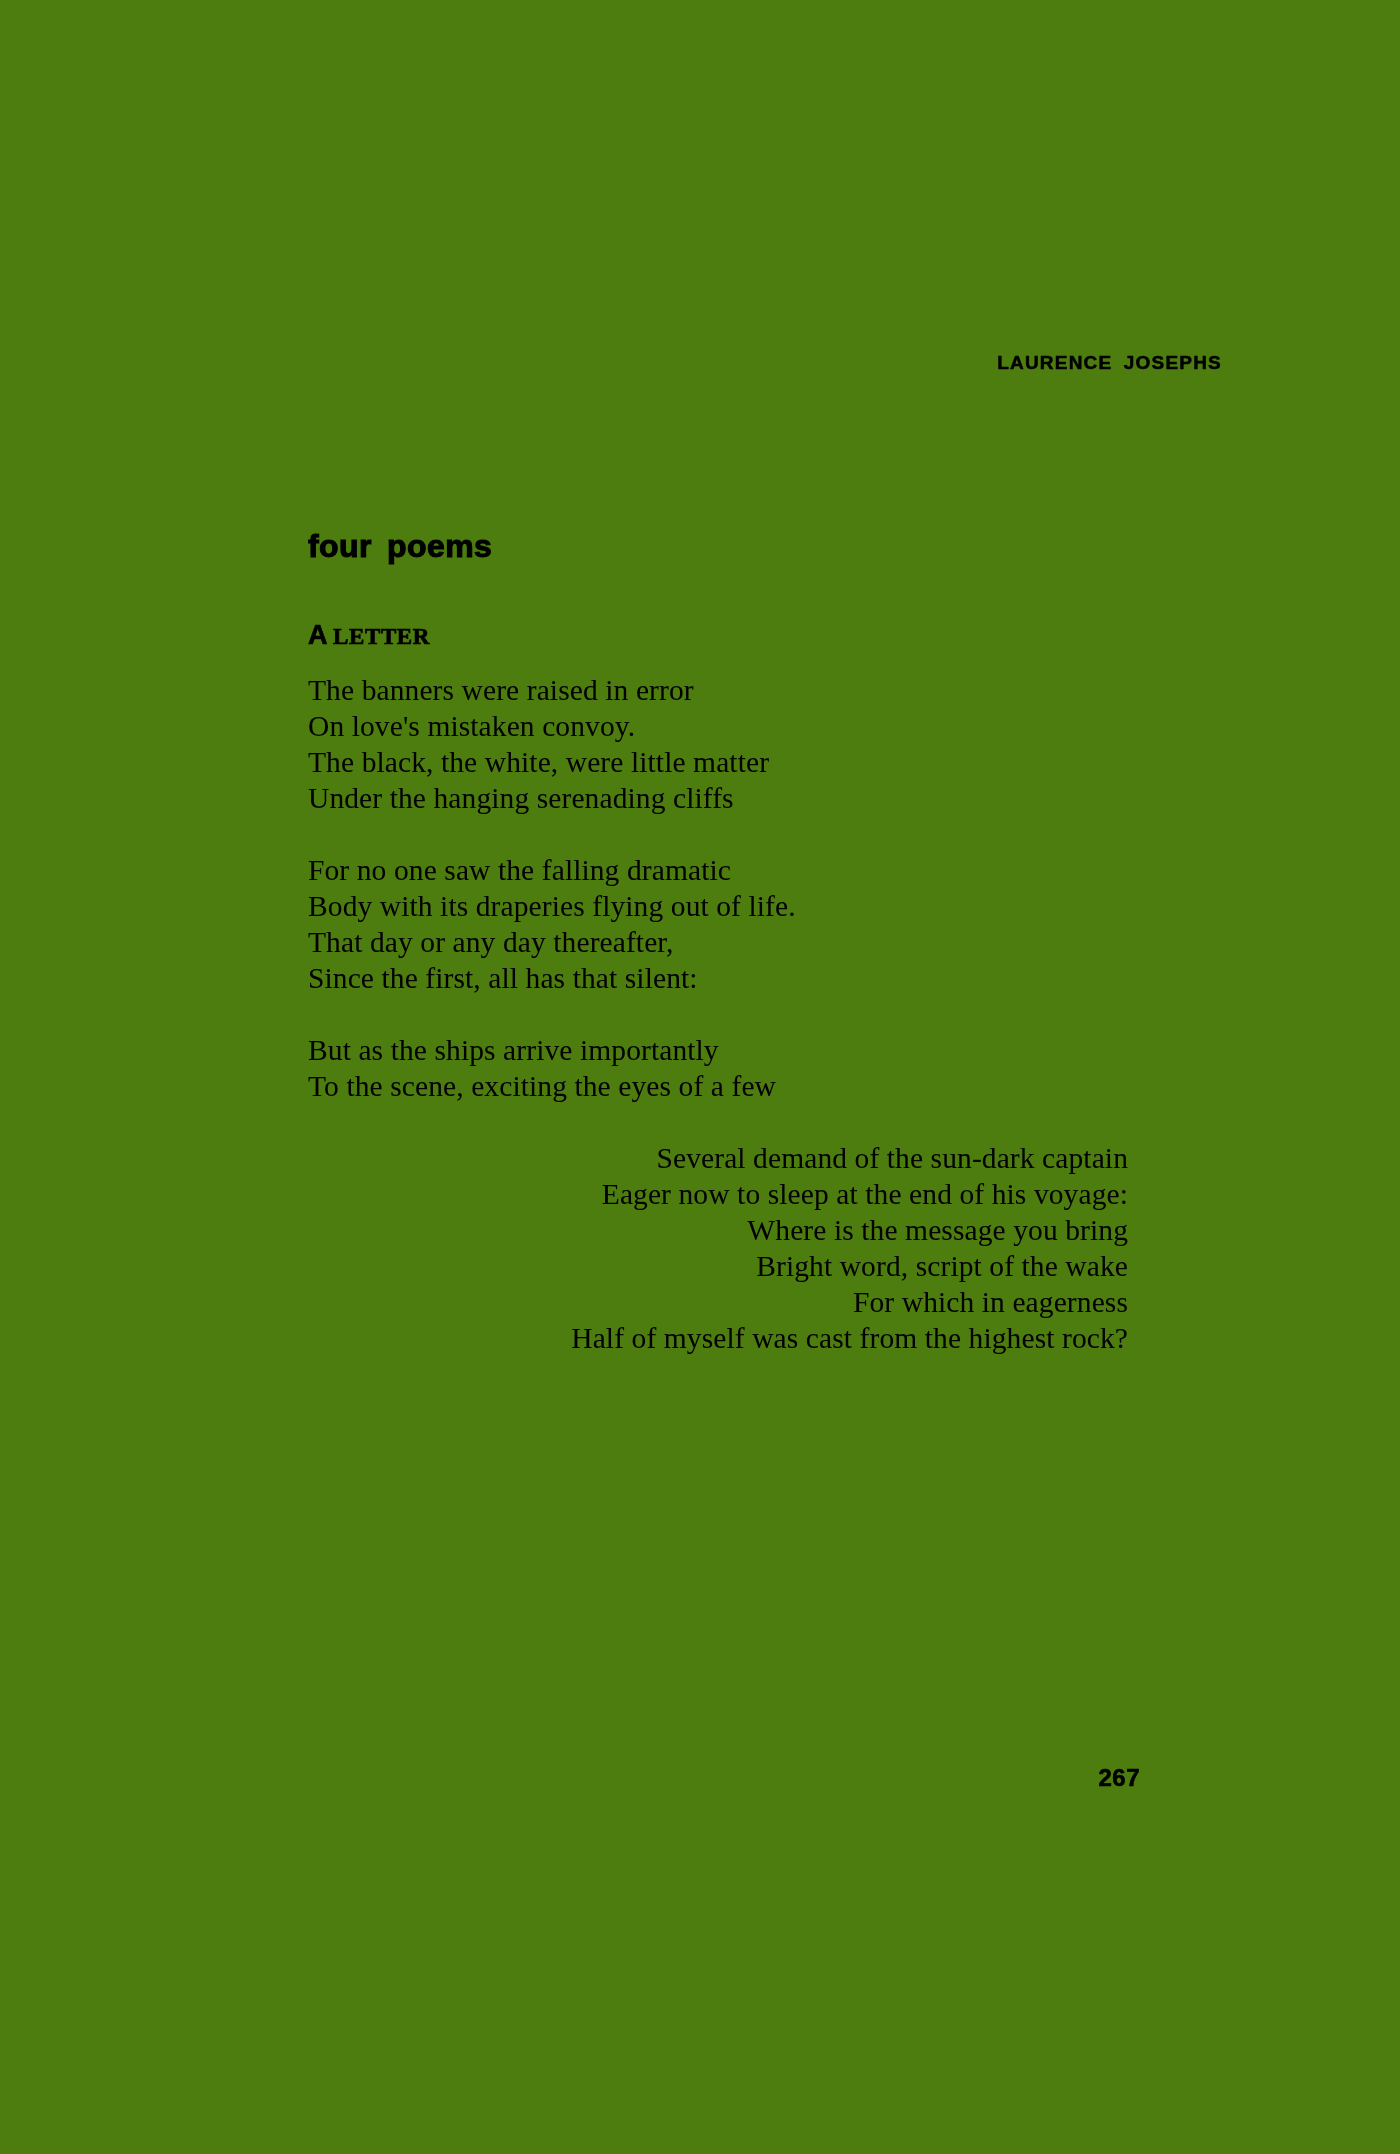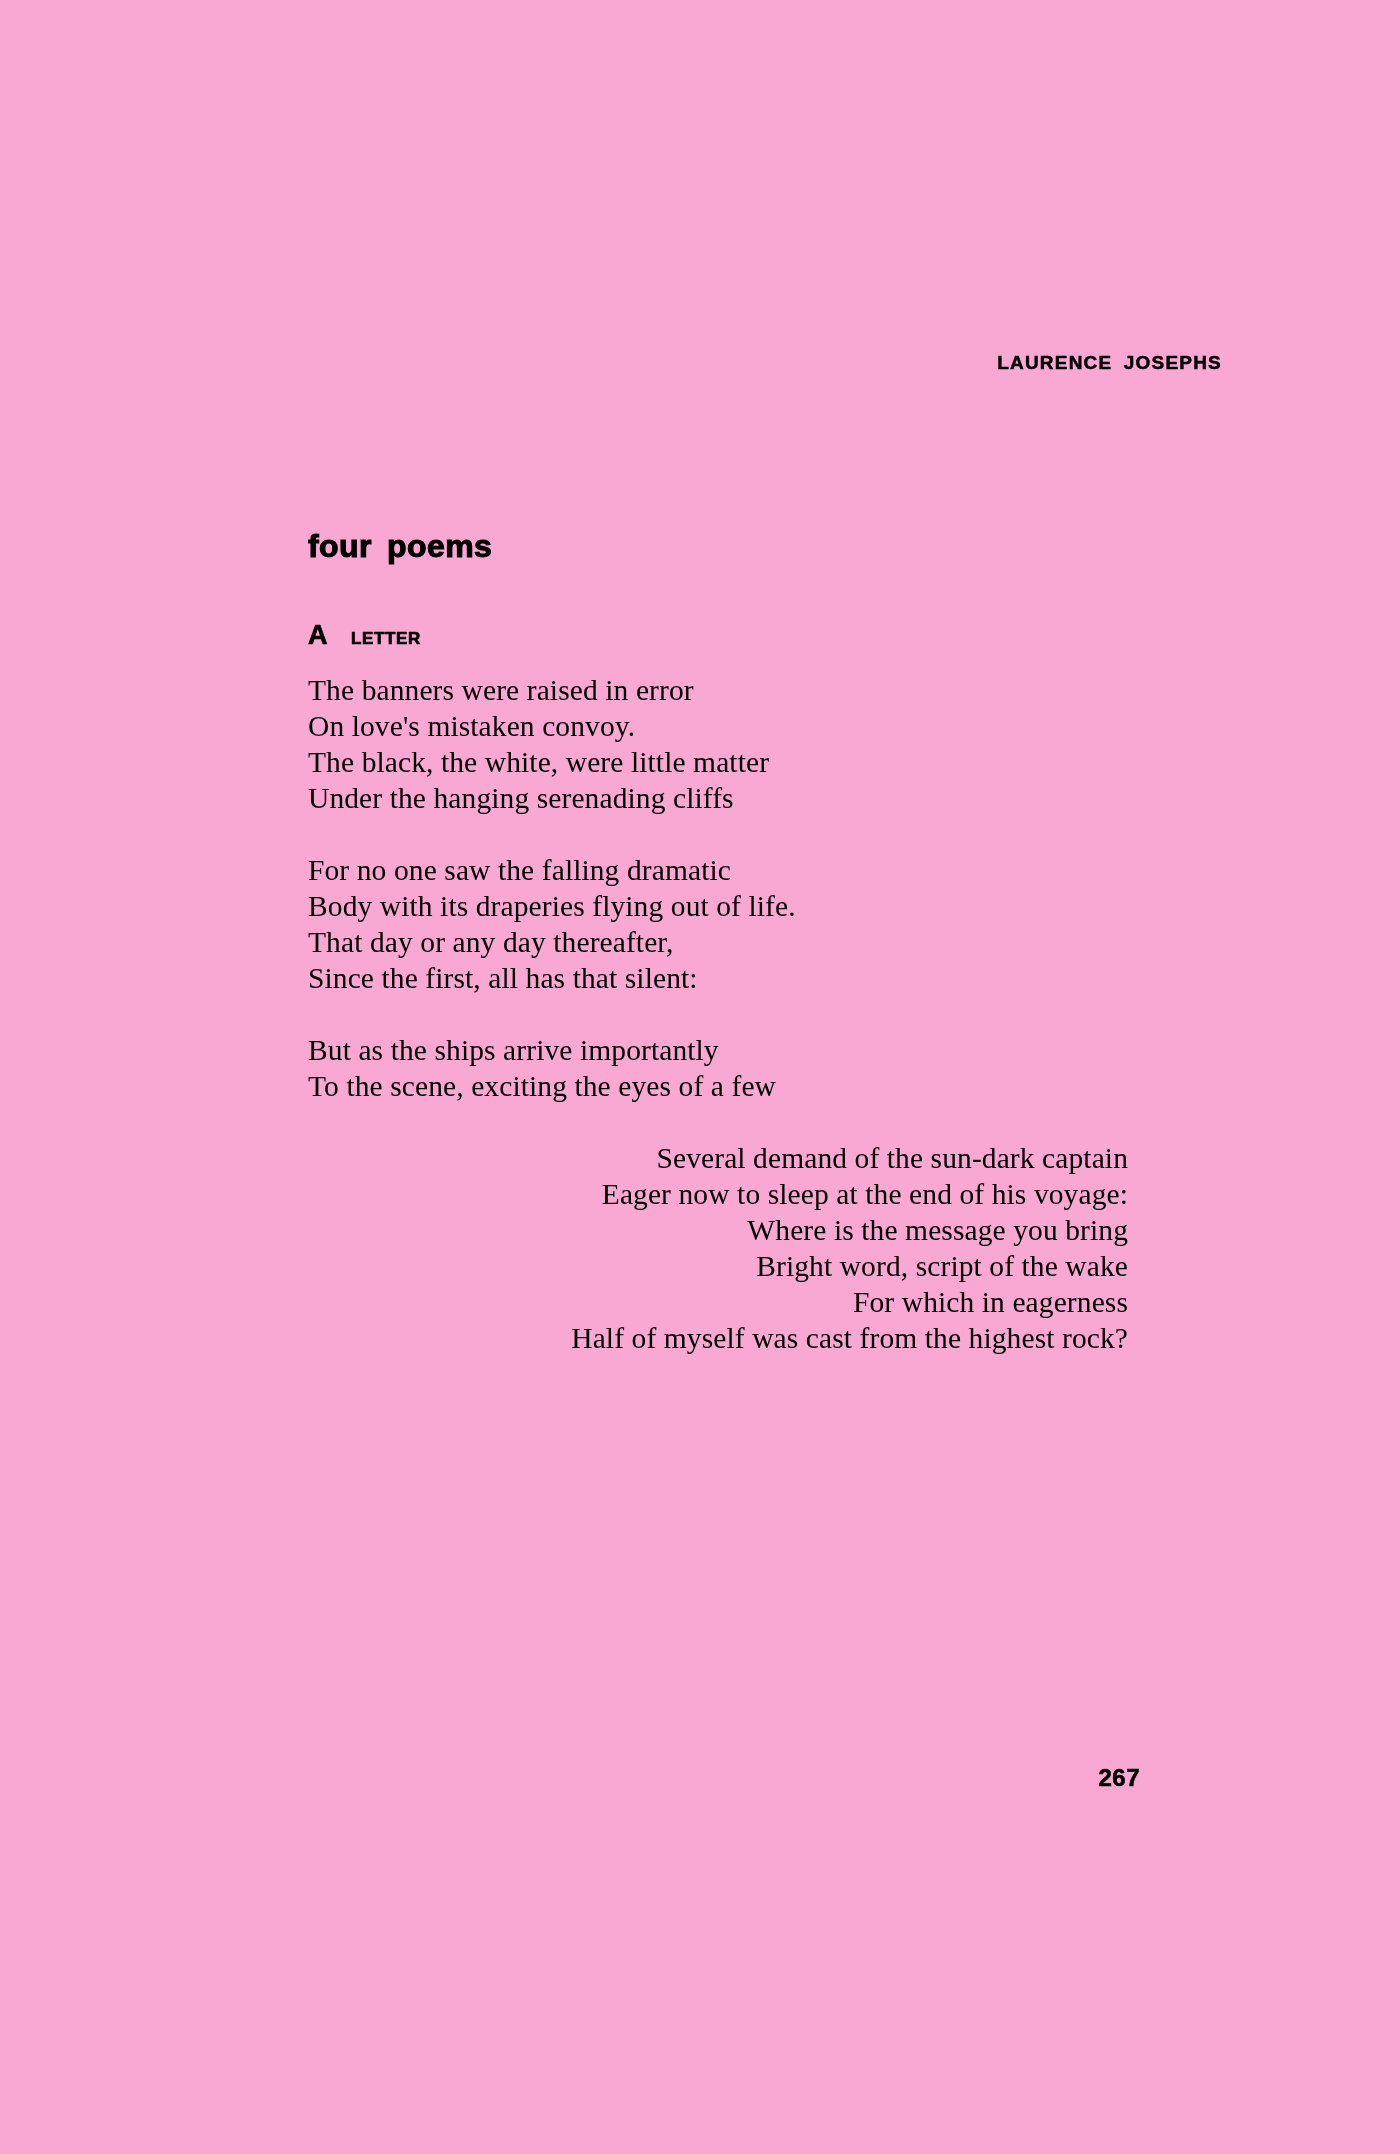--- a/index.html
+++ b/index.html
@@ -15,21 +15,21 @@
     color: #000000;
     overflow: hidden;
   }
 
   .page {
     position: absolute;
     left: 0;
     top: 0;
     width: 1400px;
     height: 2154px;
-    background: #f9a8d4;
+    background: #4d7c0f;
   }
 
   
   .running-head {
     position: absolute;
     left: 0;
     top: 352px;
     width: 1222px;
     text-align: right;
     font-family: "Liberation Sans", "DejaVu Sans", sans-serif;
@@ -64,22 +64,23 @@
     font-weight: bold;
     font-size: 25px;
     letter-spacing: 0.6px;
     color: #000000;
     -webkit-text-stroke: 0.7px #000;
   }
   .poem-heading .cap-first {
     font-size: 27px;
   }
   .poem-heading .cap-rest {
-    font-size: 17px;
-    margin-left: 23px;
+    font-size: 23px;
+    margin-left: 5px;
+    font-family: Liberation Serif, serif;
   }
 
   
   .poem-body {
     position: absolute;
     left: 308px;
     top: 672px;
     width: 820px;
   }
   .stanza {

